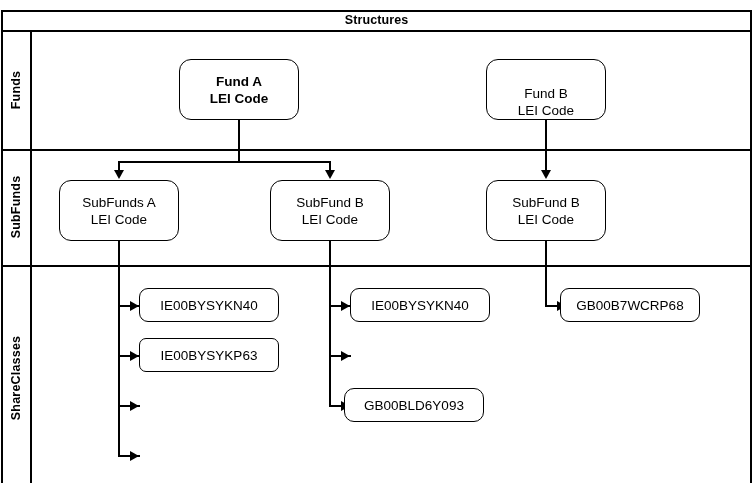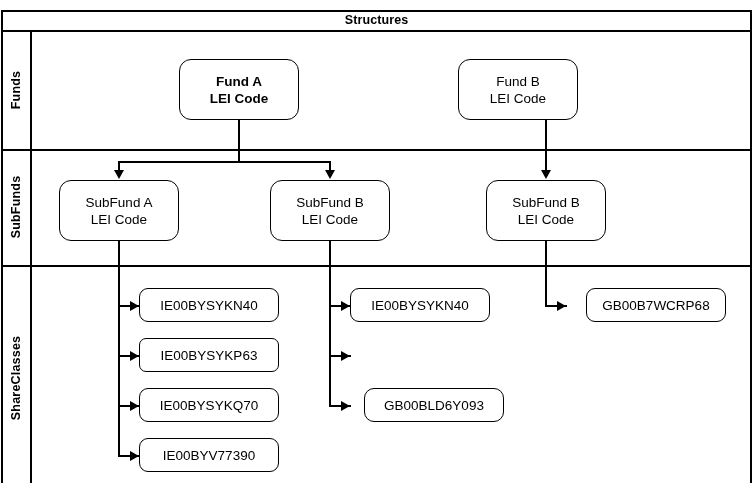--- a/index.html
+++ b/index.html
@@ -194,55 +194,49 @@
   <div class="arrow-right" style="left:341px; top:392px;"></div>
 
   <div class="conn conn-v" style="left:545px; top:231px; height:66px;"></div>
   <div class="conn conn-h" style="left:545px; top:296px; width:22px;"></div>
   <div class="arrow-right" style="left:557px; top:292px;"></div>
 
   <div class="node node-big" style="left:179px; top:50px;font-weight:bold;">
     <div class="line1">Fund A</div>
     <div class="line2">LEI Code</div>
   </div>
-  <div class="node node-big" style="left:458px; top:50px;">
+  <div class="node node-big" style="left:486px; top:50px;justify-content:flex-end;">
     <div class="line1">Fund B</div>
     <div class="line2">LEI Code</div>
   </div>
 
   <div class="node node-big" style="left:59px; top:171px;">
-    <div class="line1">SubFund A</div>
+    <div class="line1">SubFunds A</div>
     <div class="line2">LEI Code</div>
   </div>
   <div class="node node-big" style="left:270px; top:171px;">
     <div class="line1">SubFund B</div>
     <div class="line2">LEI Code</div>
   </div>
   <div class="node node-big" style="left:486px; top:171px;">
     <div class="line1">SubFund B</div>
     <div class="line2">LEI Code</div>
   </div>
 
   <div class="node node-sc" style="left:139px; top:279px;">
     <div class="line1">IE00BYSYKN40</div>
   </div>
   <div class="node node-sc" style="left:139px; top:329px;border-radius:7px;">
     <div class="line1">IE00BYSYKP63</div>
   </div>
-  <div class="node node-sc" style="left:139px; top:379px;">
-    <div class="line1">IE00BYSYKQ70</div>
-  </div>
-  <div class="node node-sc" style="left:139px; top:429px;">
-    <div class="line1">IE00BYV77390</div>
-  </div>
 
   <div class="node node-sc" style="left:350px; top:279px;">
     <div class="line1">IE00BYSYKN40</div>
   </div>
-  <div class="node node-sc" style="left:364px; top:379px;border-radius:10px;">
+  <div class="node node-sc" style="left:344px; top:379px;border-radius:10px;">
     <div class="line1">GB00BLD6Y093</div>
   </div>
 
-  <div class="node node-sc" style="left:586px; top:279px;">
+  <div class="node node-sc" style="left:560px; top:279px;">
     <div class="line1">GB00B7WCRP68</div>
   </div>
 
 </div>
 
 </body></html>

